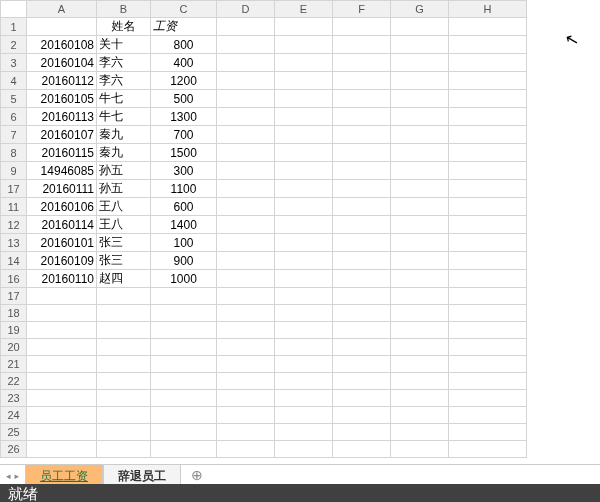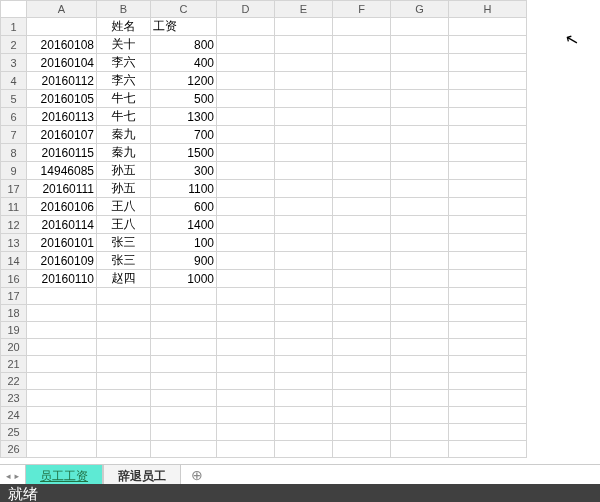--- a/index.html
+++ b/index.html
@@ -38,22 +38,22 @@
     color: #555;
     text-align: center;
     width: 26px;
     font-size: 11px;
   }
   .corner {
     background: #f0f0f0;
     width: 26px;
   }
   .colA { width: 70px; text-align: right; }
-  .colB { width: 54px; text-align: center; }
-  .colC { width: 66px; text-align: right; }
+  .colB { width: 54px; text-align: left; }
+  .colC { width: 66px; text-align: center; }
   .colD, .colE, .colF, .colG { width: 58px; }
   .colH { width: 78px; }
   .bold { font-weight: bold; }
   .center { text-align: center; }
   .tabbar {
     position: absolute;
     left: 0; right: 0;
     bottom: 16px;
     height: 22px;
     background: #fff;
@@ -69,21 +69,21 @@
     color: #888;
     gap: 4px;
   }
   .tab-nav span { cursor: default; font-size: 9px; }
   .tab {
     padding: 3px 14px 0 14px;
     border-right: 1px solid #ccc;
     border-left: 1px solid #ccc;
     border-top: 1px solid #ccc;
     margin-top: -1px;
-    background: #5eead4;
+    background: #fdba74;
     cursor: pointer;
     color: #333;
   }
   .tab.active {
     border-bottom: 2px solid #217346;
     color: #217346;
     text-decoration: underline;
     font-weight: normal;
   }
   .tab.inactive {
@@ -130,21 +130,21 @@
       <th class="hdr colF">F</th>
       <th class="hdr colG">G</th>
       <th class="hdr colH">H</th>
     </tr>
   </thead>
   <tbody id="gridbody">
       <tr>
         <td class="rowhdr">1</td>
         <td class="colA"></td>
         <td class="colB bold center">姓名</td>
-        <td class="colC bold" style="text-align: left;">工资</td>
+        <td class="colC bold" style="text-align: left; font-style: italic;">工资</td>
         <td class="colD"></td>
         <td class="colE"></td>
         <td class="colF"></td>
         <td class="colG"></td>
         <td class="colH"></td>
       </tr>
       <tr>
         <td class="rowhdr">2</td>
         <td class="colA">20160108</td>
         <td class="colB">关十</td>

